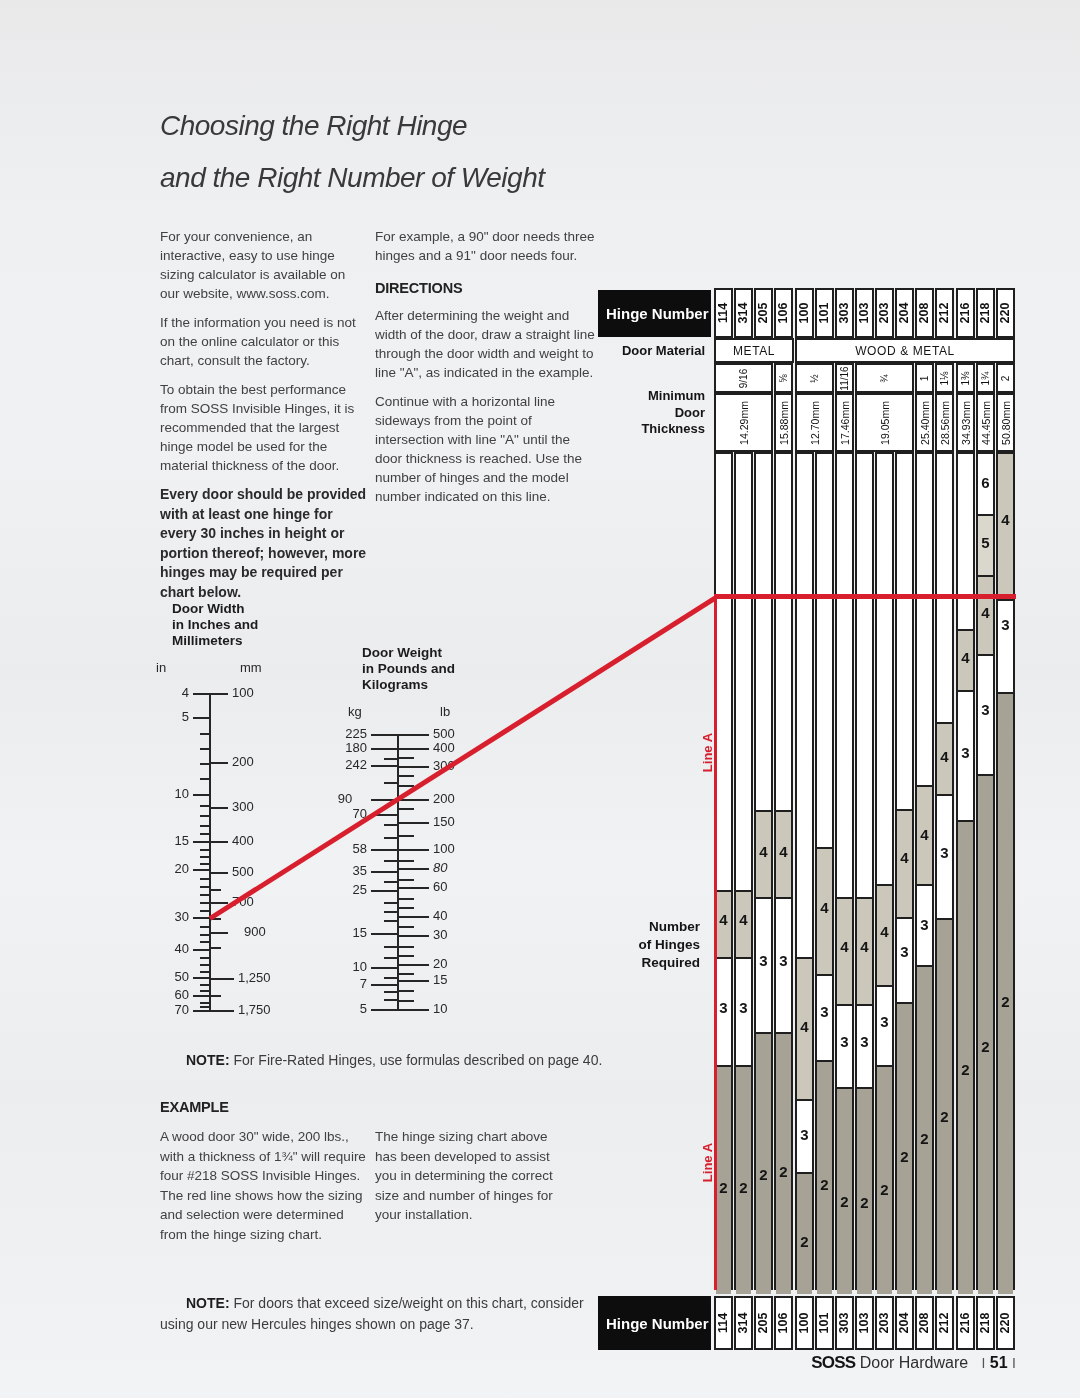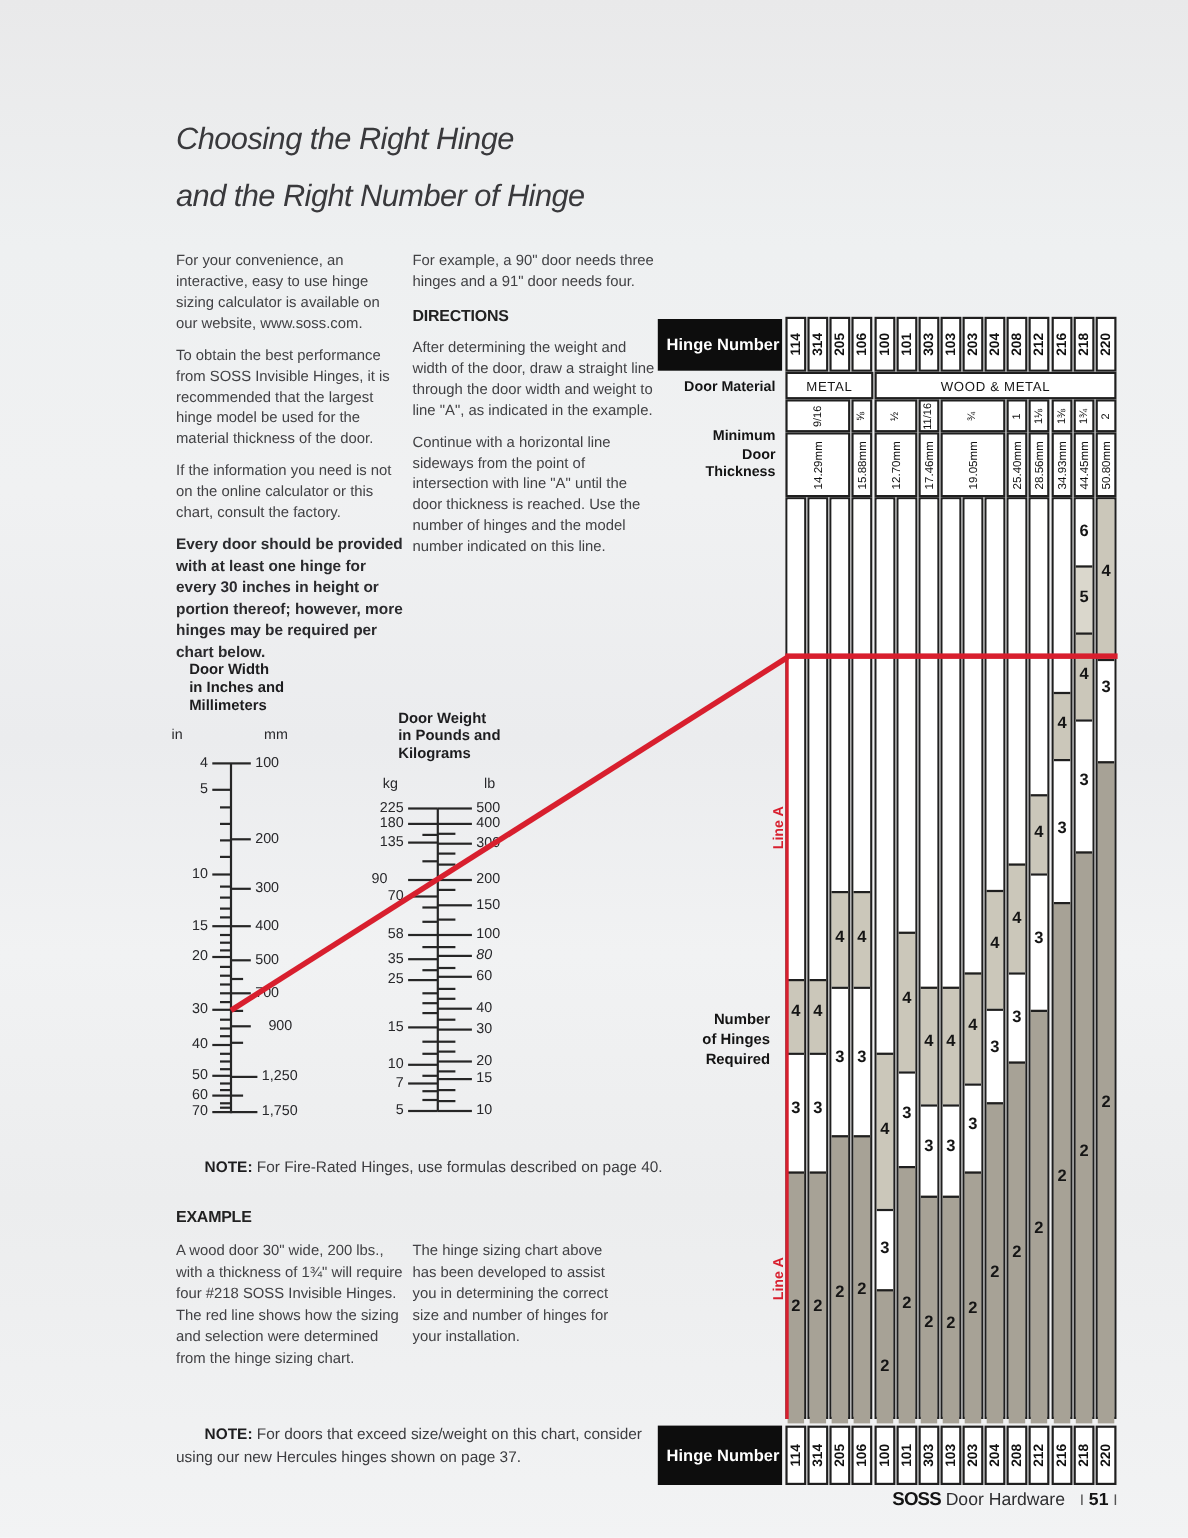--- a/index.html
+++ b/index.html
@@ -41,27 +41,27 @@
   .footer .pg{font-weight:700;color:#141414;}
   .footer .sep{color:#555;font-size:14px;}
 </style>
 </head>
 <body>
 
 <div class="page">
 
   <div class="abs title" style="left:160px;top:100px;">
     <div>Choosing the Right Hinge</div>
-    <div>and the Right Number of Hinge</div>
+    <div>and the Right Number of Weight</div>
   </div>
 
   <div class="abs body-col" style="left:160px;top:227px;width:207px;">
     <p>For your convenience, an interactive, easy to use hinge sizing calculator is available on our website, www.soss.com.</p>
+    <p>If the information you need is not on the online calculator or this chart, consult the factory.</p>
     <p>To obtain the best performance from SOSS Invisible Hinges, it is recommended that the largest hinge model be used for the material thickness of the door.</p>
-    <p>If the information you need is not on the online calculator or this chart, consult the factory.</p>
     <p class="strong">Every door should be provided with at least one hinge for every 30 inches in height or portion thereof; however, more hinges may be required per chart below.</p>
   </div>
 
   <div class="abs body-col" style="left:375px;top:227px;width:220px;">
     <p>For example, a 90" door needs three hinges and a 91" door needs four.</p>
     <div class="mini-head">DIRECTIONS</div>
     <p>After determining the weight and width of the door, draw a straight line through the door width and weight to line "A", as indicated in the example.</p>
     <p>Continue with a horizontal line sideways from the point of intersection with line "A" until the door thickness is reached. Use the number of hinges and the model number indicated on this line.</p>
   </div>
 
@@ -581,21 +581,21 @@
       <div class="tick" style="left: 210px; top: 889px; width: 11px; height: 1.5px;"></div>
       <div class="tick" style="left: 210px; top: 918px; width: 11px; height: 1.5px;"></div>
       <div class="tick" style="left: 210px; top: 947px; width: 11px; height: 1.5px;"></div>
       <div class="tick" style="left: 210px; top: 995px; width: 11px; height: 1.5px;"></div>
       <div class="tick" style="left: 397px; top: 735px; width: 2px; height: 275px;"></div>
       <div class="tick" style="left: 371px; top: 734px; width: 27px; height: 2px;"></div>
       <div class="tick-label" style="left: 323px; top: 726px; width: 44px; text-align: right;">225</div>
       <div class="tick" style="left: 371px; top: 748px; width: 27px; height: 2px;"></div>
       <div class="tick-label" style="left: 323px; top: 740px; width: 44px; text-align: right;">180</div>
       <div class="tick" style="left: 371px; top: 765px; width: 27px; height: 2px;"></div>
-      <div class="tick-label" style="left: 323px; top: 757px; width: 44px; text-align: right;">135</div>
+      <div class="tick-label" style="left: 323px; top: 757px; width: 44px; text-align: right;">242</div>
       <div class="tick" style="left: 371px; top: 799px; width: 27px; height: 2px;"></div>
       <div class="tick-label" style="left: 323px; top: 791px; width: 44px; text-align: center;">90</div>
       <div class="tick" style="left: 371px; top: 814px; width: 27px; height: 2px;"></div>
       <div class="tick-label" style="left: 323px; top: 806px; width: 44px; text-align: right;">70</div>
       <div class="tick" style="left: 371px; top: 849px; width: 27px; height: 2px;"></div>
       <div class="tick-label" style="left: 323px; top: 841px; width: 44px; text-align: right;">58</div>
       <div class="tick" style="left: 371px; top: 871px; width: 27px; height: 2px;"></div>
       <div class="tick-label" style="left: 323px; top: 863px; width: 44px; text-align: right;">35</div>
       <div class="tick" style="left: 371px; top: 890px; width: 27px; height: 2px;"></div>
       <div class="tick-label" style="left: 323px; top: 882px; width: 44px; text-align: right;">25</div>

